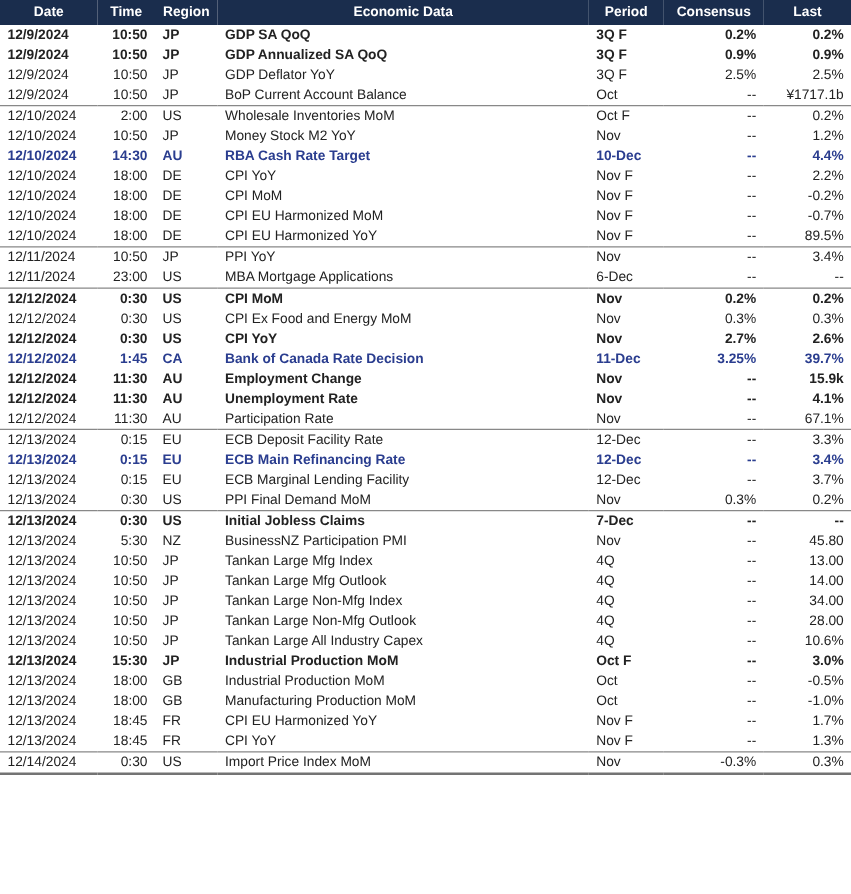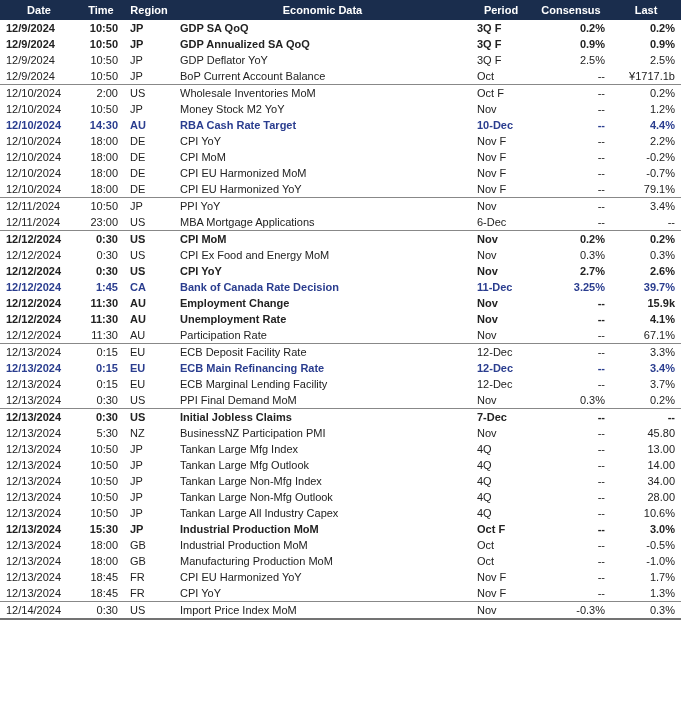--- a/index.html
+++ b/index.html
@@ -168,21 +168,21 @@
         <td class="c-cons">--</td>
         <td class="c-last">-0.7%</td>
       </tr>
       <tr class="">
         <td class="c-date">12/10/2024</td>
         <td class="c-time">18:00</td>
         <td class="c-region">DE</td>
         <td class="c-data">CPI EU Harmonized YoY</td>
         <td class="c-period">Nov F</td>
         <td class="c-cons">--</td>
-        <td class="c-last">79.1%</td>
+        <td class="c-last">89.5%</td>
       </tr>
       <tr class="sep">
         <td class="c-date">12/11/2024</td>
         <td class="c-time">10:50</td>
         <td class="c-region">JP</td>
         <td class="c-data">PPI YoY</td>
         <td class="c-period">Nov</td>
         <td class="c-cons">--</td>
         <td class="c-last">3.4%</td>
       </tr>

